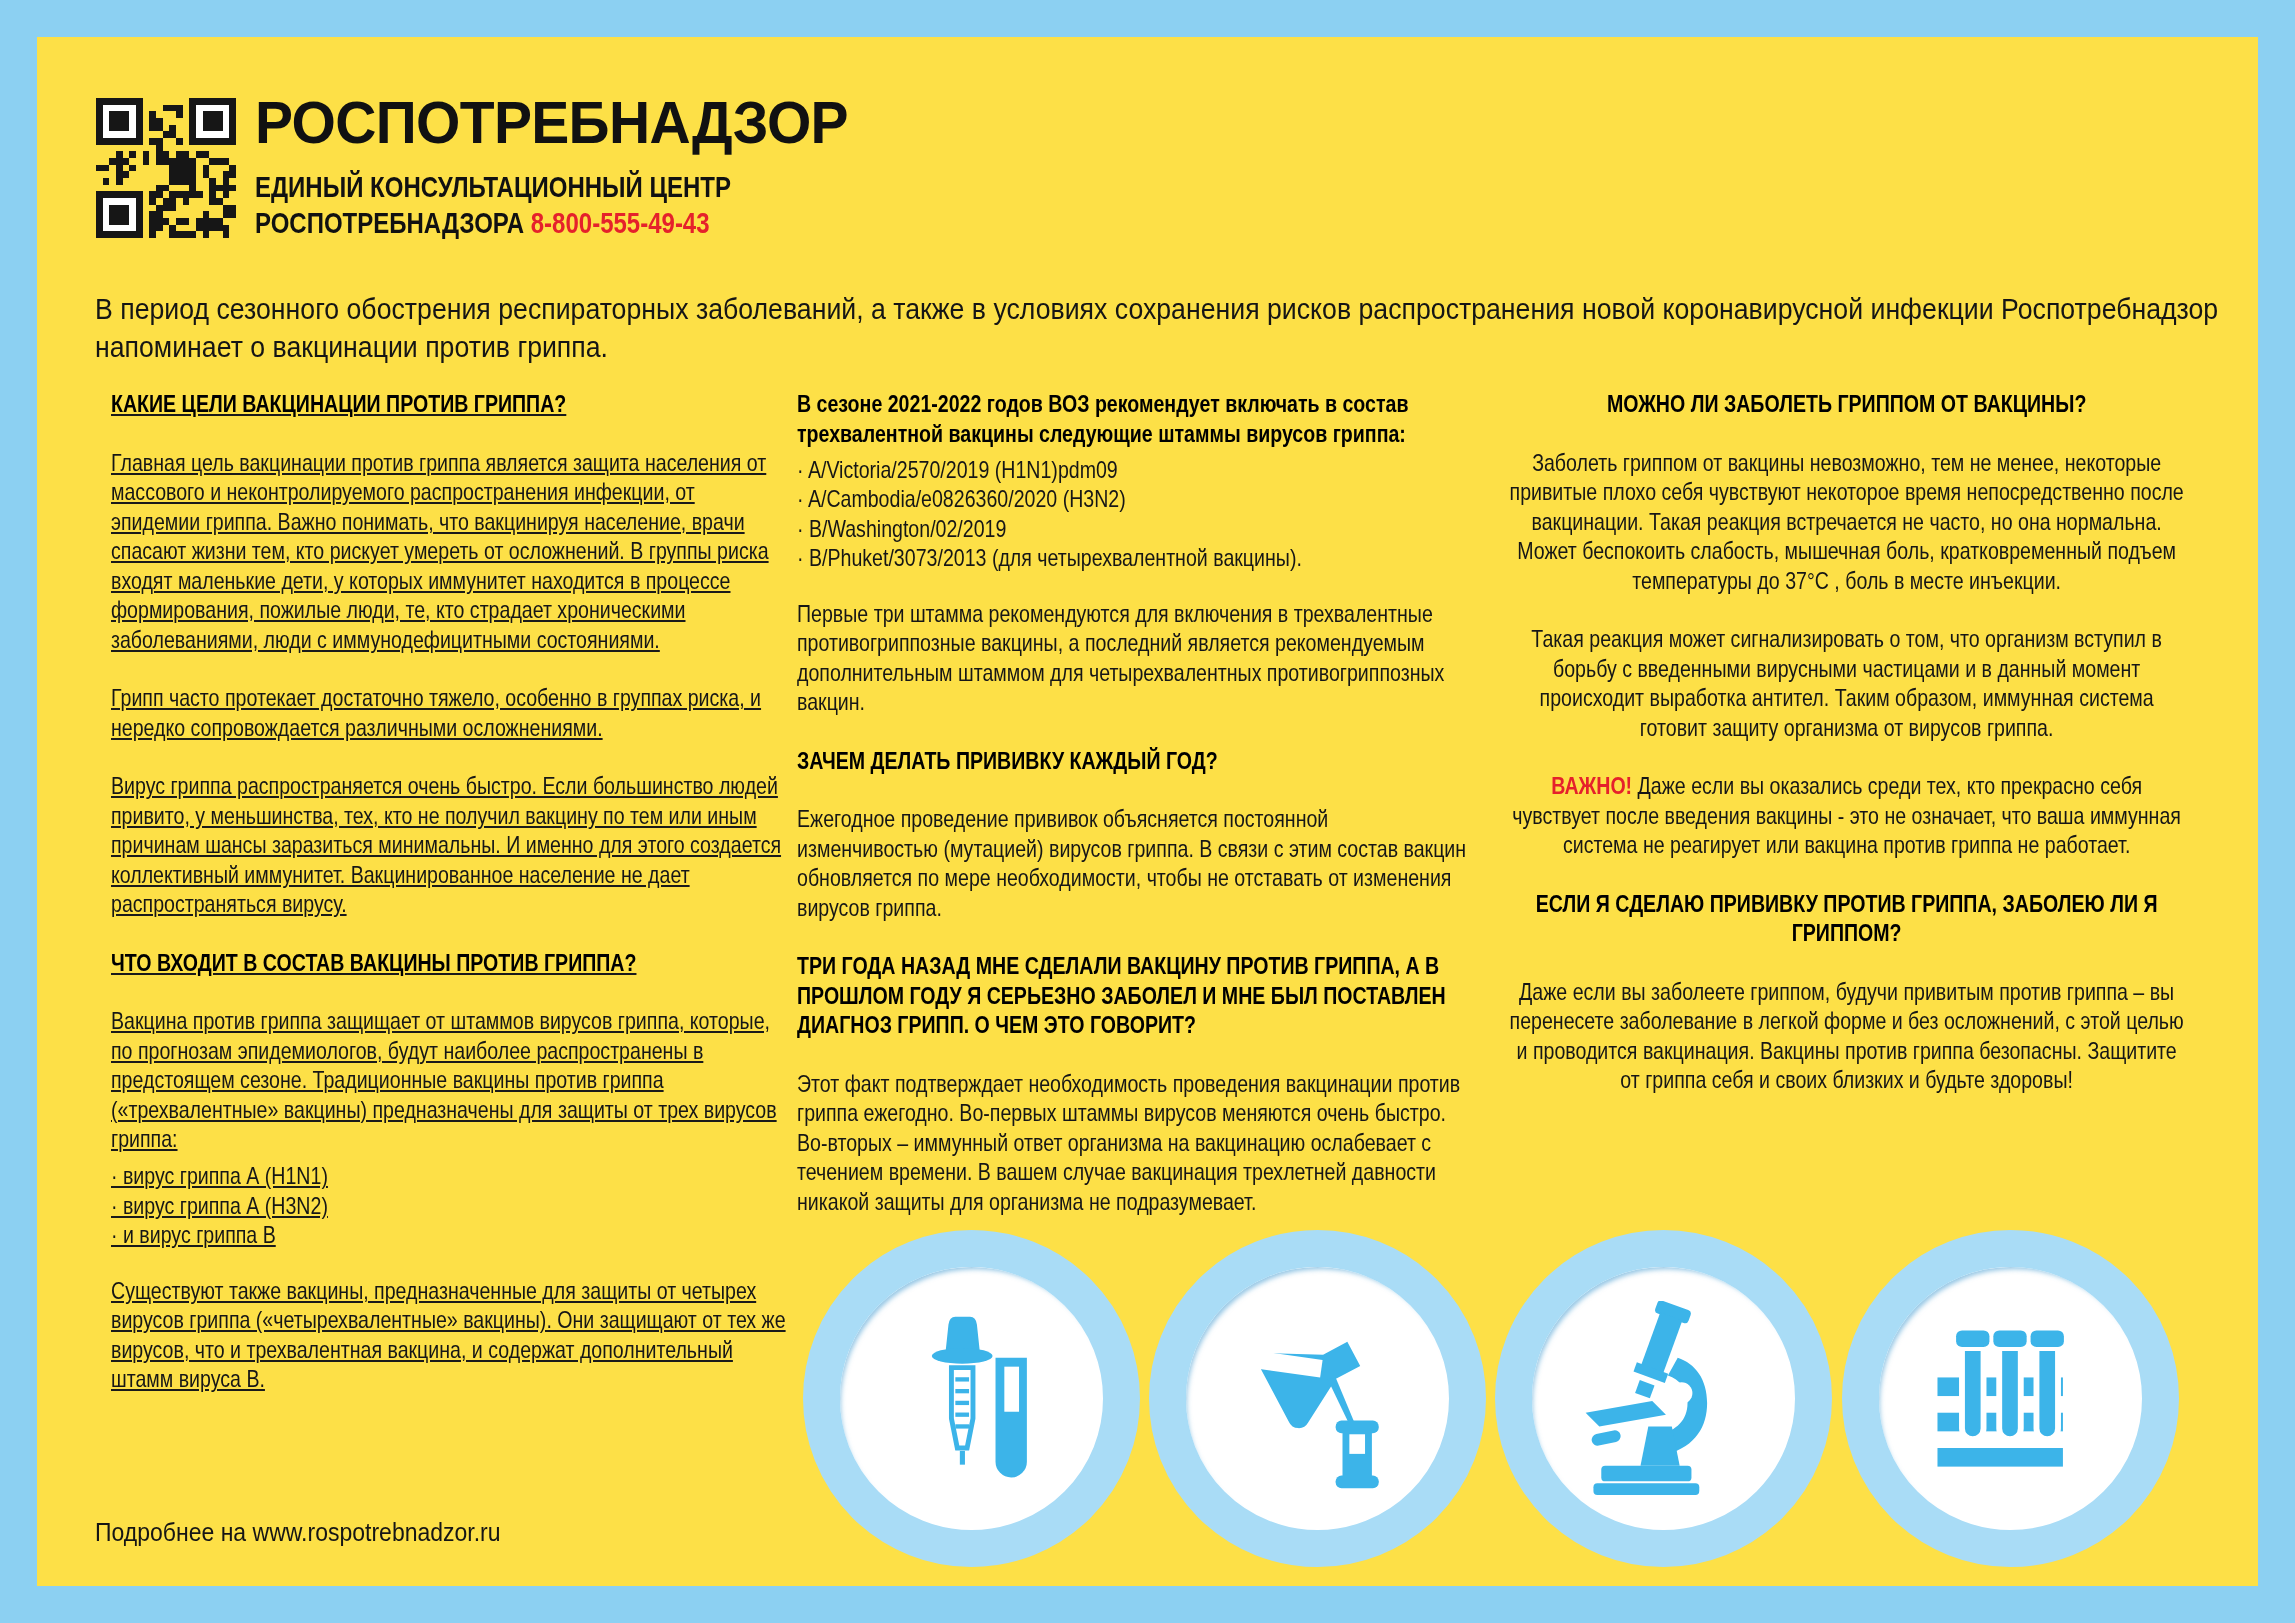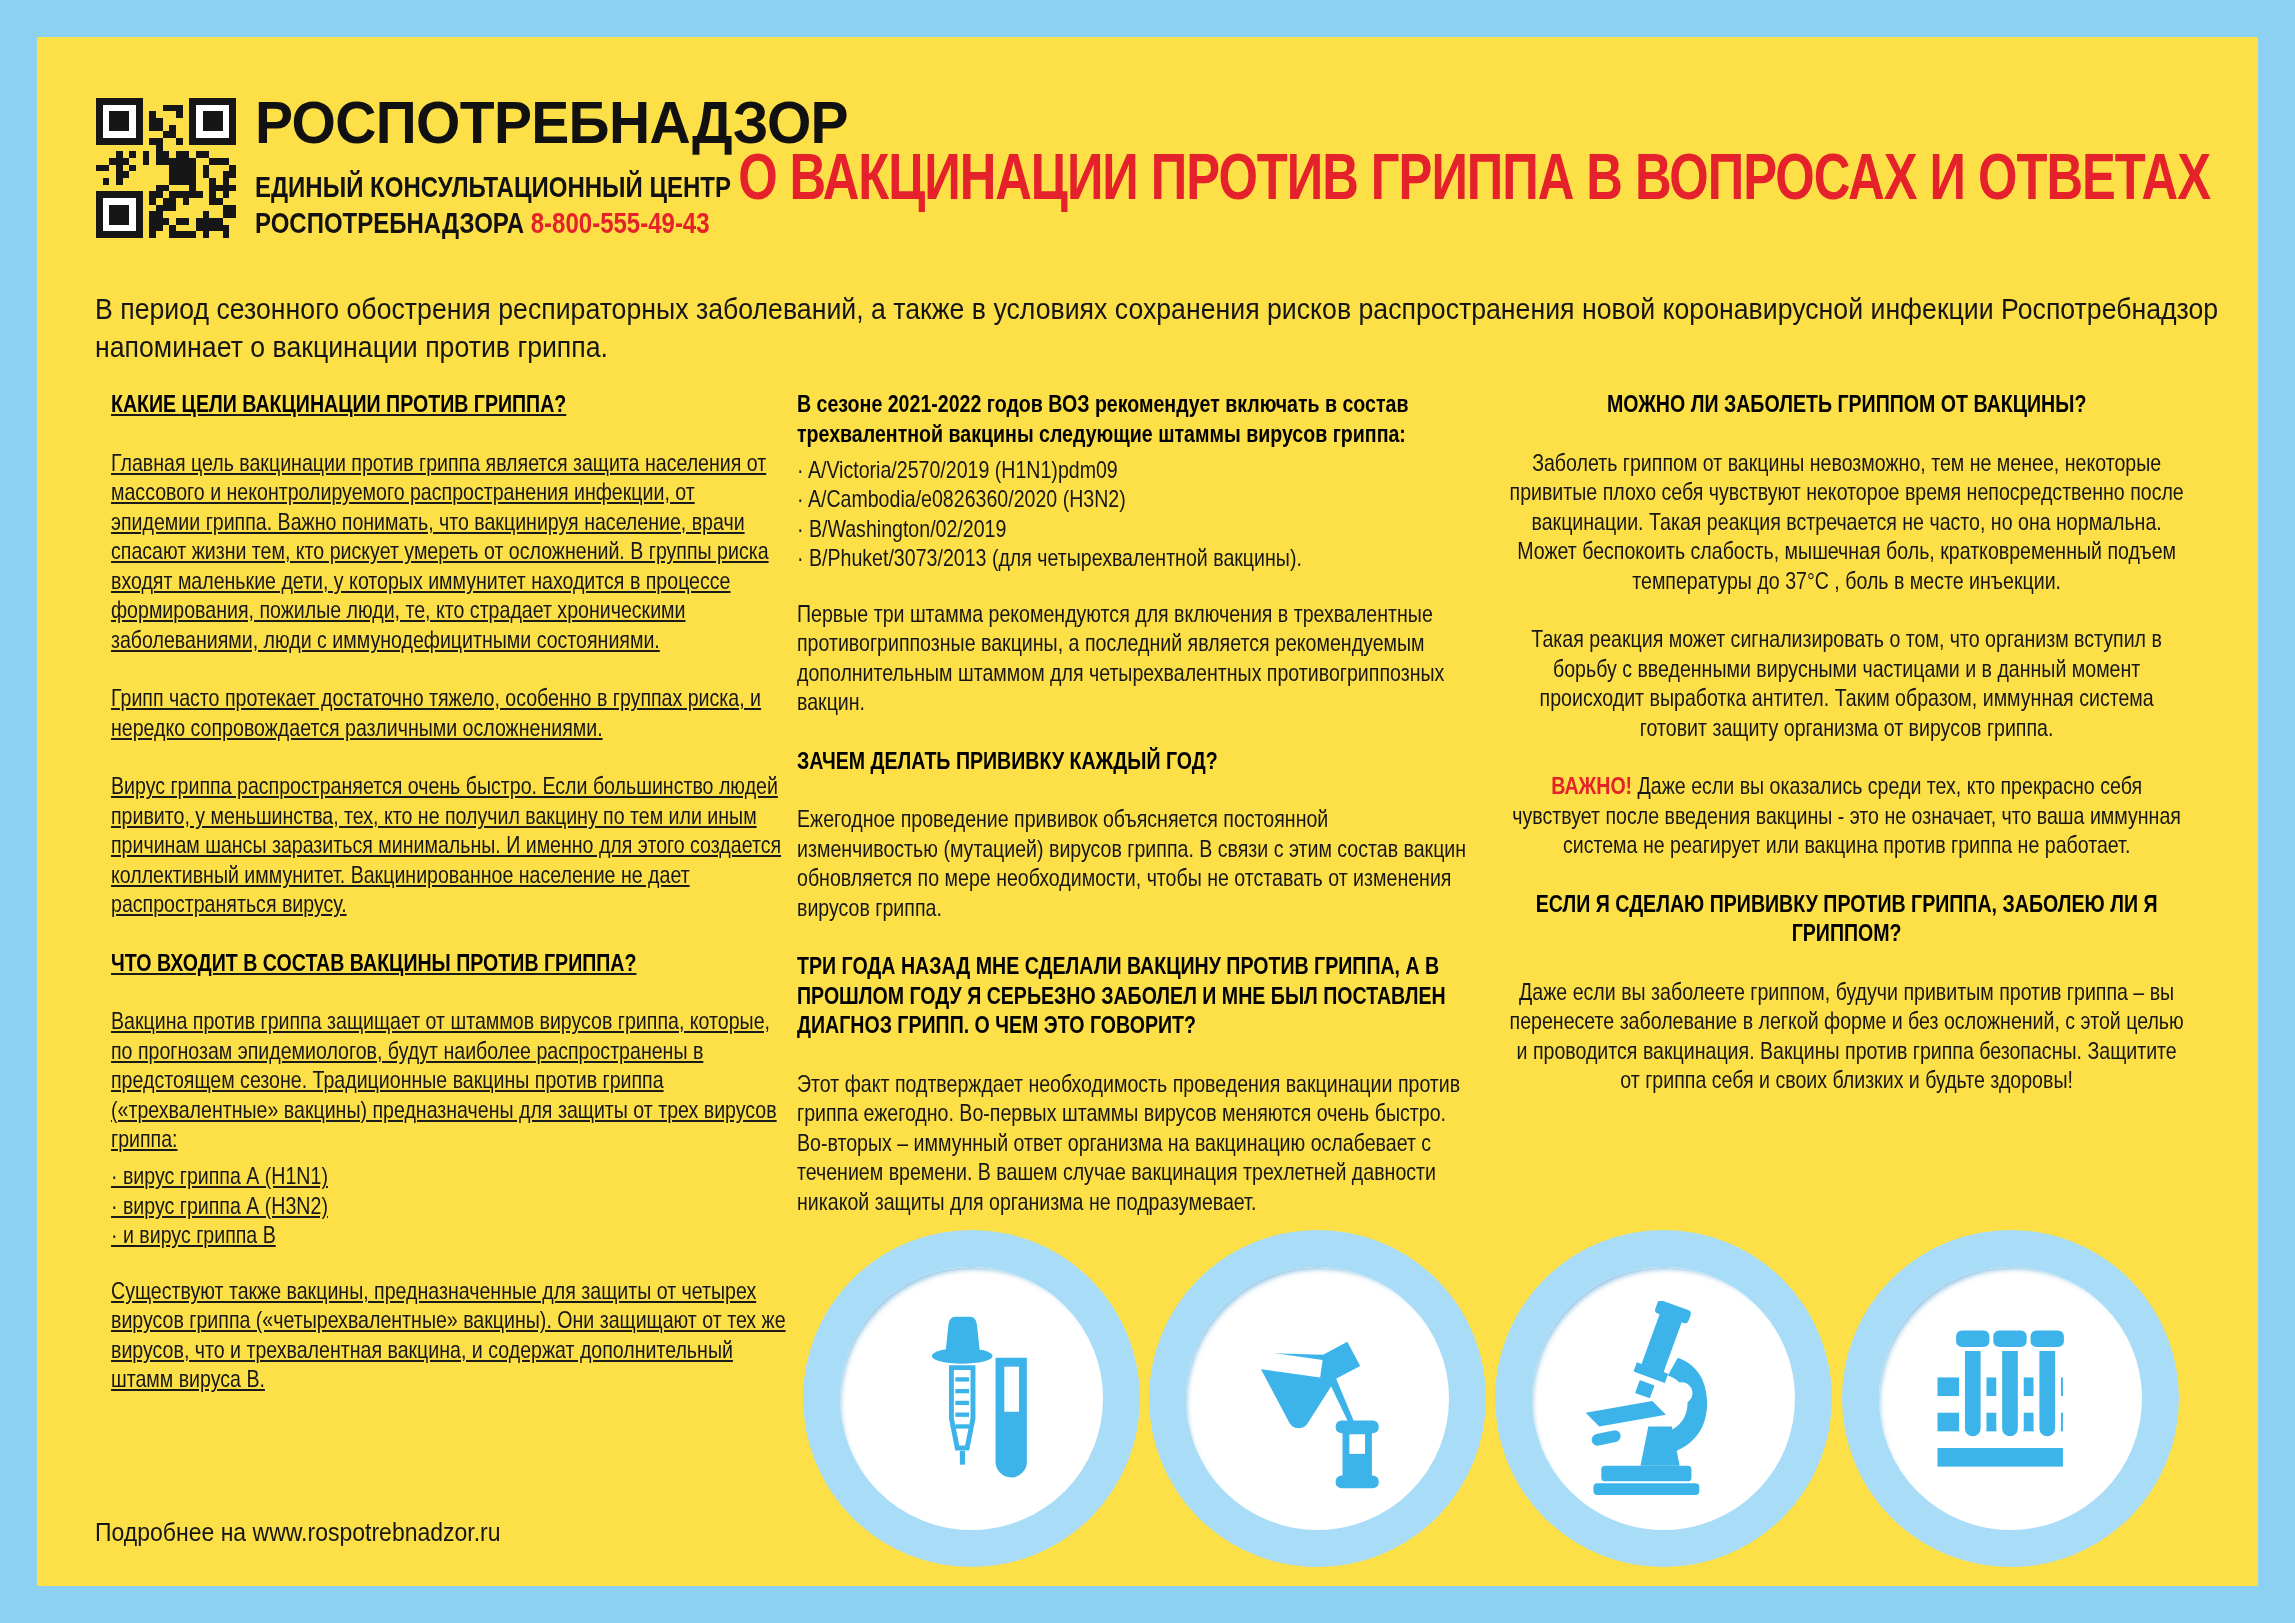--- a/index.html
+++ b/index.html
@@ -190,23 +190,20 @@
           <rect x="160" y="20" width="30" height="30" fill="#161616"></rect>
           <rect x="0" y="140" width="70" height="70" fill="#161616"></rect>
           <rect x="10" y="150" width="50" height="50" fill="#fff"></rect>
           <rect x="20" y="160" width="30" height="30" fill="#161616"></rect>
         </svg></div>
     <div class="logo-title">РОСПОТРЕБНАДЗОР</div>
     <div class="center-block">
       <div>ЕДИНЫЙ КОНСУЛЬТАЦИОННЫЙ ЦЕНТР</div>
       <div><span>РОСПОТРЕБНАДЗОРА</span> <span class="phone">8-800-555-49-43</span></div>
     </div>
-    <div class="main-title">
-      <div class="tt">О ВАКЦИНАЦИИ ПРОТИВ ГРИППА В ВОПРОСАХ И ОТВЕТАХ</div>
-    </div>
 
     <div class="intro">
       <div>В период сезонного обострения респираторных заболеваний, а также в условиях сохранения рисков распространения новой коронавирусной инфекции Роспотребнадзор</div>
       <div>напоминает о вакцинации против гриппа.</div>
     </div>
 
     <div class="col col1">
       <div class="cx">
         <p class="qh">КАКИЕ ЦЕЛИ ВАКЦИНАЦИИ ПРОТИВ ГРИППА?</p>
         <p>Главная цель вакцинации против гриппа является защита населения от массового и неконтролируемого распространения инфекции, от эпидемии гриппа. Важно понимать, что вакцинируя население, врачи спасают жизни тем, кто рискует умереть от осложнений. В группы риска входят маленькие дети, у которых иммунитет находится в процессе формирования, пожилые люди, те, кто страдает хроническими заболеваниями, люди с иммунодефицитными состояниями.</p>

